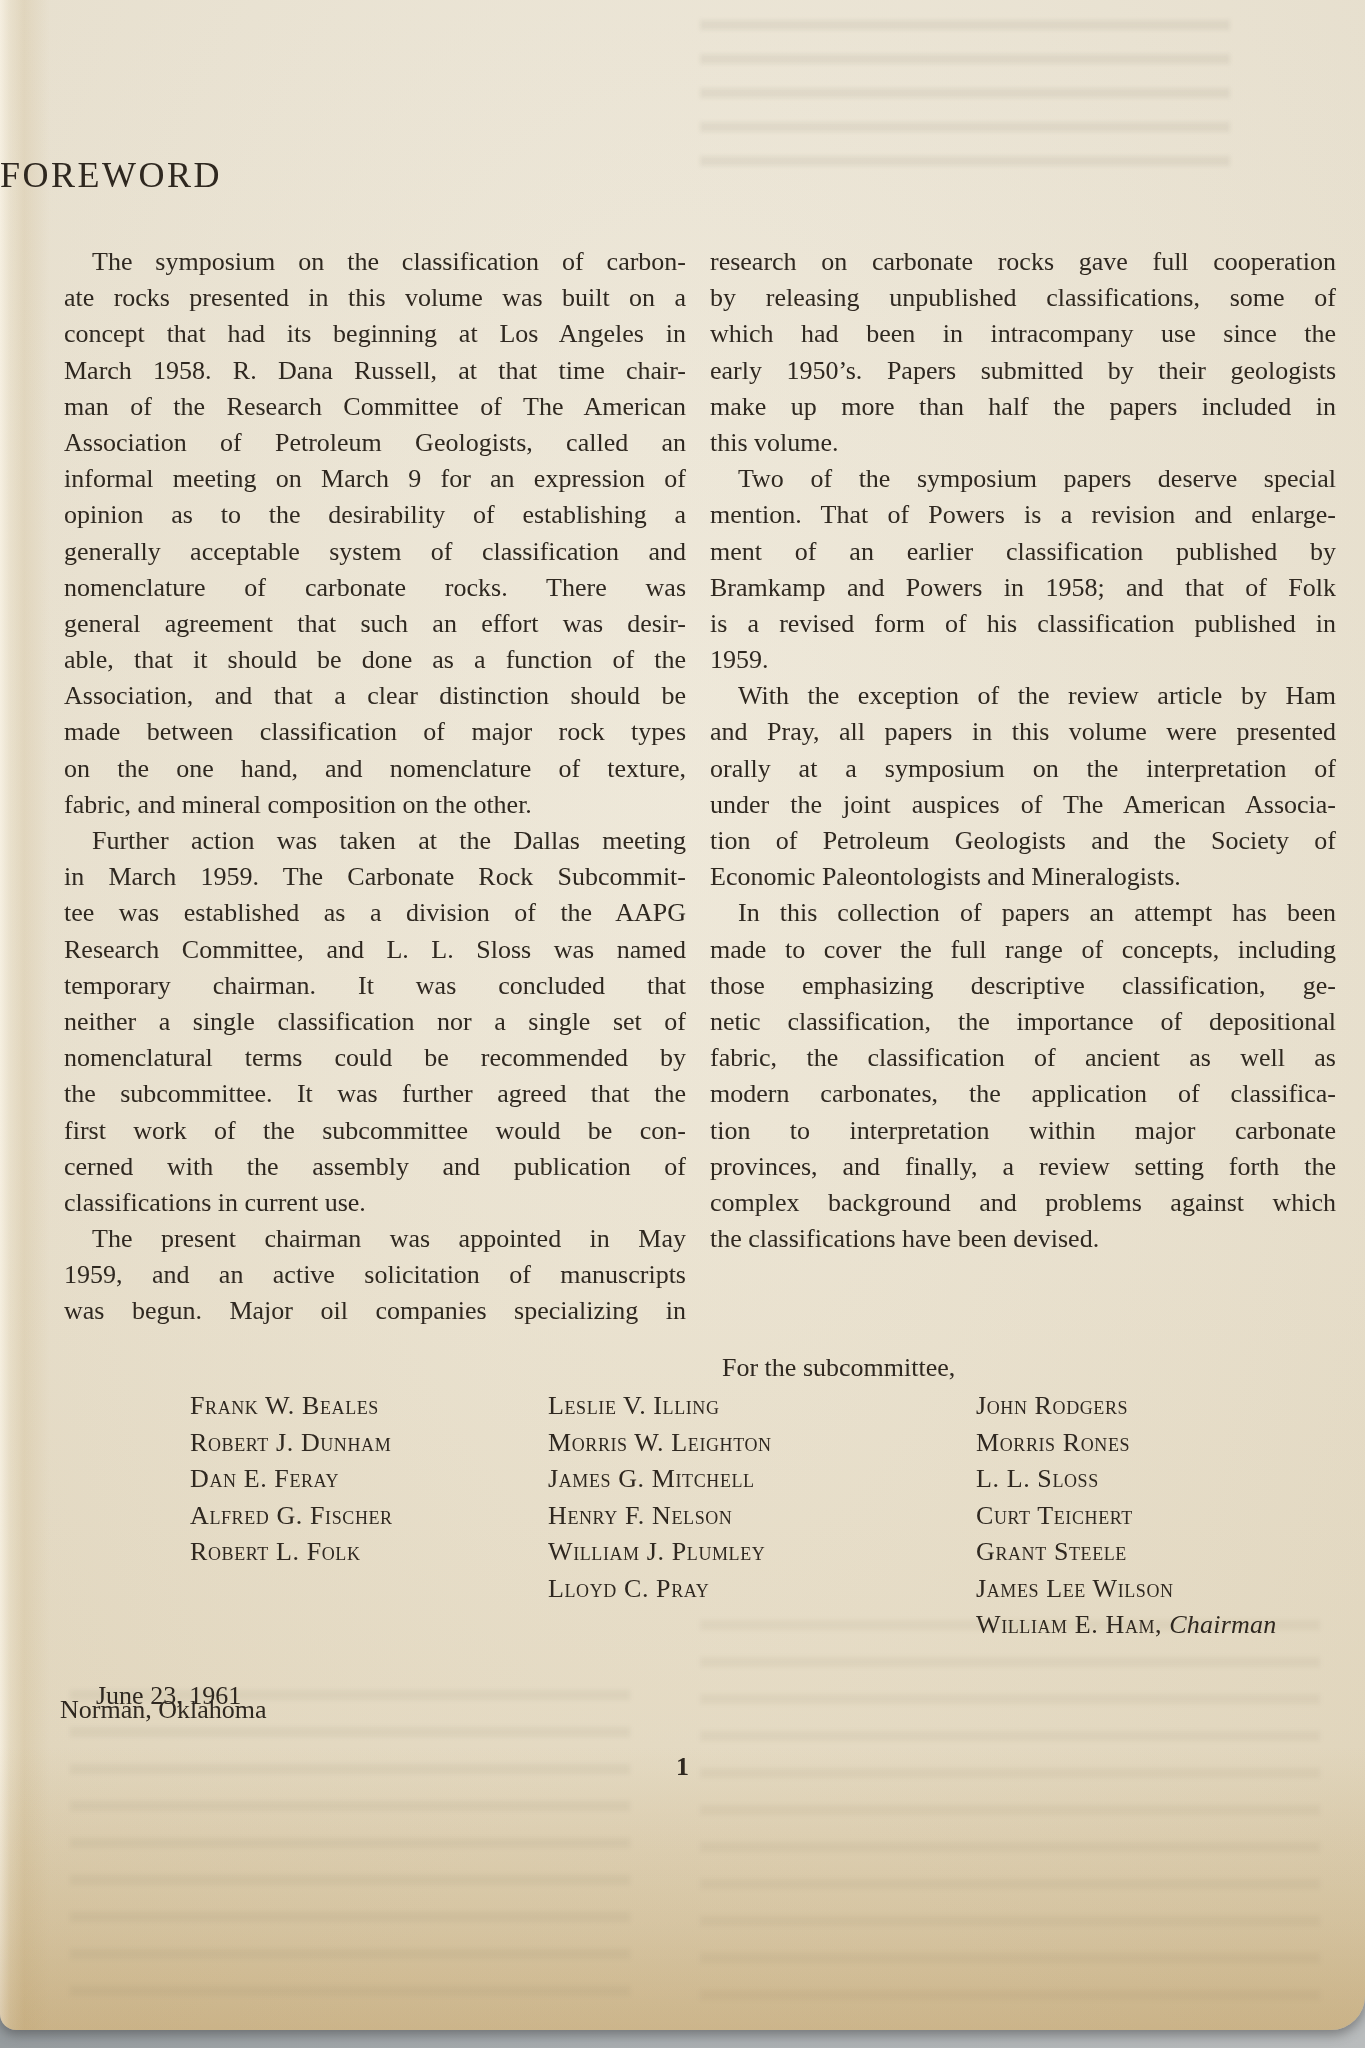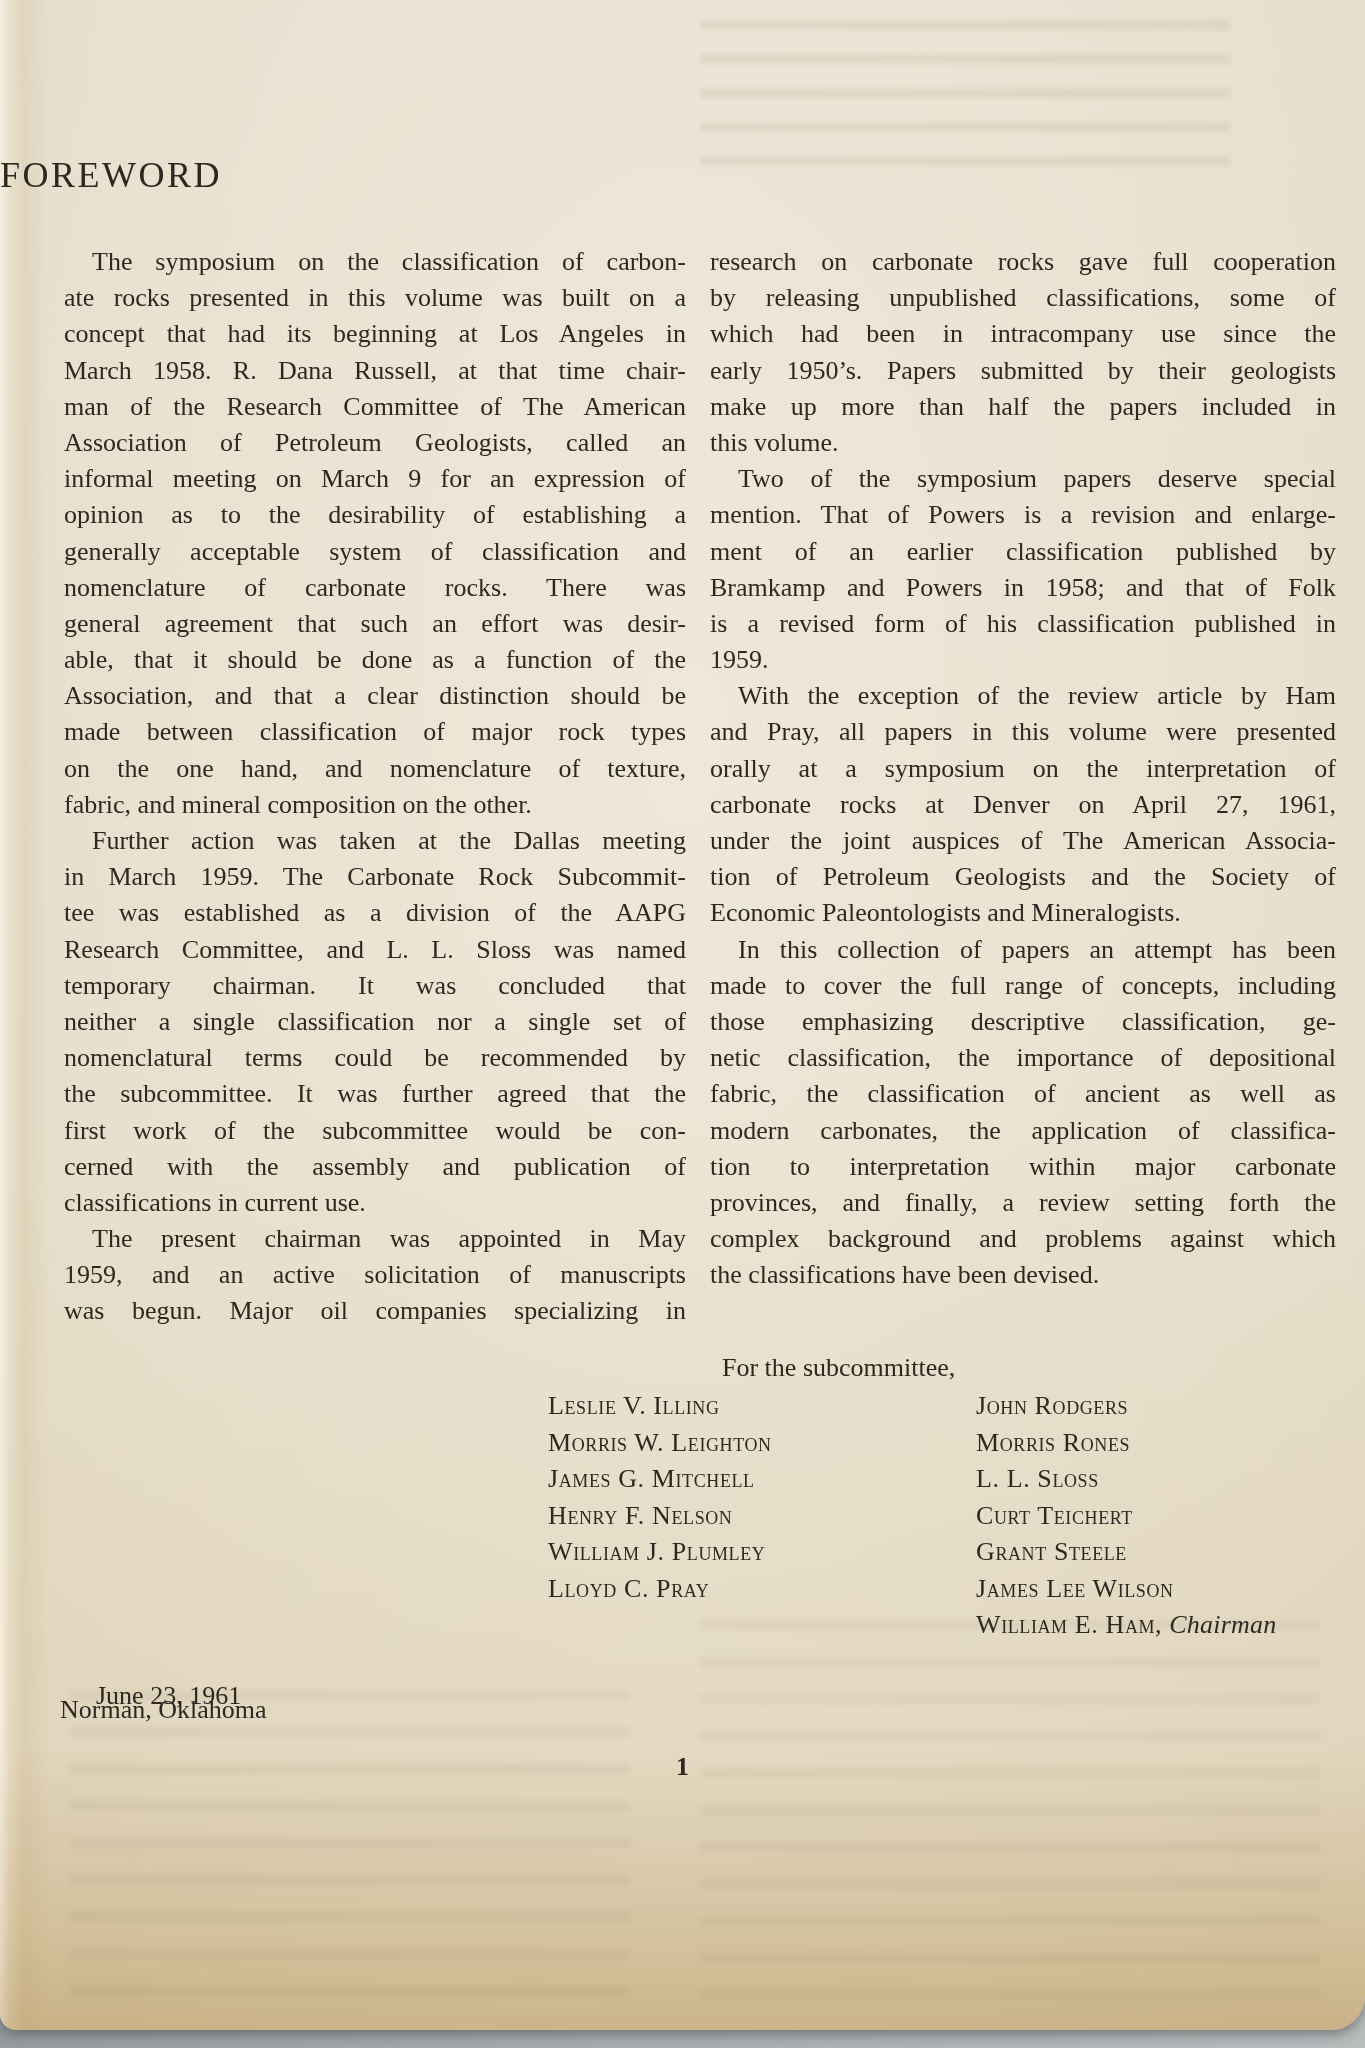--- a/index.html
+++ b/index.html
@@ -101,38 +101,44 @@
         <div class="line">this volume.</div>
         <div class="line jl ind">Two of the symposium papers deserve special</div>
         <div class="line jl">mention. That of Powers is a revision and enlarge-</div>
         <div class="line jl">ment of an earlier classification published by</div>
         <div class="line jl">Bramkamp and Powers in 1958; and that of Folk</div>
         <div class="line jl">is a revised form of his classification published in</div>
         <div class="line">1959.</div>
         <div class="line jl ind">With the exception of the review article by Ham</div>
         <div class="line jl">and Pray, all papers in this volume were presented</div>
         <div class="line jl">orally at a symposium on the interpretation of</div>
-        <div class="line jl">carbonate rocks at Denver on April 27, 1961,</div>
         <div class="line jl">under the joint auspices of The American Associa-</div>
         <div class="line jl">tion of Petroleum Geologists and the Society of</div>
         <div class="line">Economic Paleontologists and Mineralogists.</div>
         <div class="line jl ind">In this collection of papers an attempt has been</div>
         <div class="line jl">made to cover the full range of concepts, including</div>
         <div class="line jl">those emphasizing descriptive classification, ge-</div>
         <div class="line jl">netic classification, the importance of depositional</div>
         <div class="line jl">fabric, the classification of ancient as well as</div>
         <div class="line jl">modern carbonates, the application of classifica-</div>
         <div class="line jl">tion to interpretation within major carbonate</div>
         <div class="line jl">provinces, and finally, a review setting forth the</div>
         <div class="line jl">complex background and problems against which</div>
         <div class="line">the classifications have been devised.</div>
       </div>
 
     <div class="subintro">For the subcommittee,</div>
 
+    <div class="names n1">
+        <div class="line">Frank W. Beales</div>
+        <div class="line">Robert J. Dunham</div>
+        <div class="line">Dan E. Feray</div>
+        <div class="line">Alfred G. Fischer</div>
+        <div class="line">Robert L. Folk</div>
+      </div>
     <div class="names n2">
         <div class="line">Leslie V. Illing</div>
         <div class="line">Morris W. Leighton</div>
         <div class="line">James G. Mitchell</div>
         <div class="line">Henry F. Nelson</div>
         <div class="line">William J. Plumley</div>
         <div class="line">Lloyd C. Pray</div>
       </div>
     <div class="names n3">
       <div>

